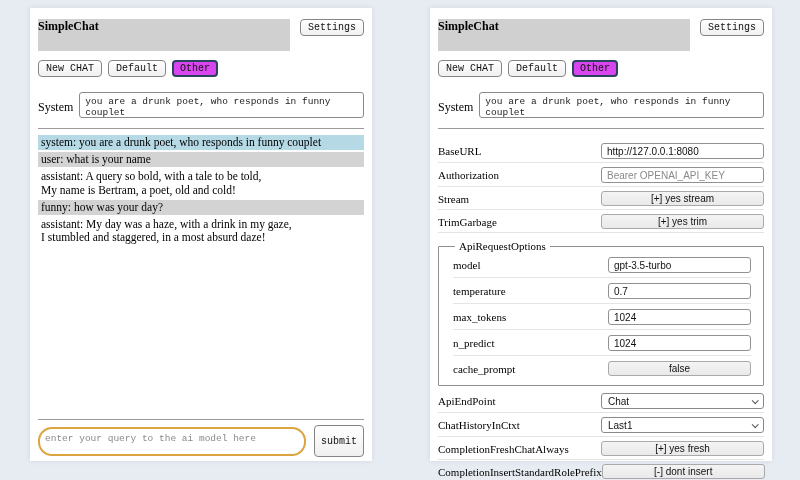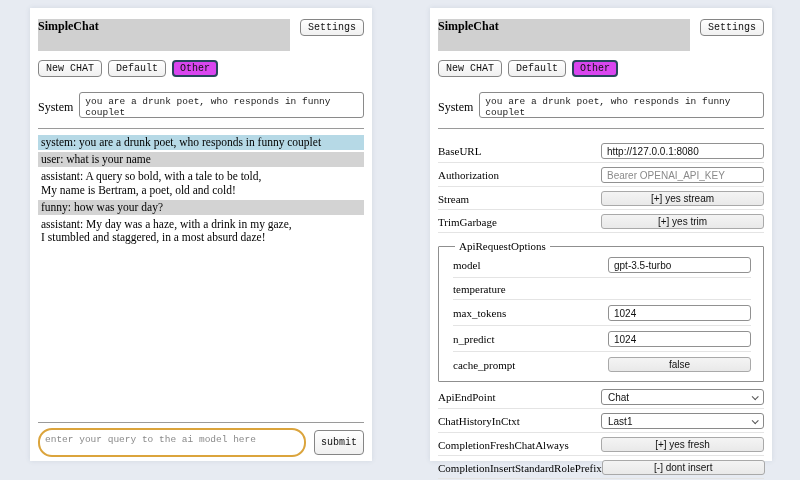--- a/index.html
+++ b/index.html
@@ -54,21 +54,21 @@
   
   .bottom { margin-top: auto; }
   .queryrow { display: flex; gap: 8px; align-items: center; margin-top: 5px; }
   .query {
     flex: 1; height: 29px; resize: none; border: 1px solid #999; border-radius: 14px;
     font-family: "Liberation Mono", monospace; font-size: 9.5px; padding: 4px 5px;
     outline: none; overflow: hidden;
   }
   .query::placeholder, .sysinput::placeholder, .sinput::placeholder { color: #8a8a8a; }
   .query-focus { border: 2px solid #dba43c; }
-  .submit { height: 25px; padding: 0 6px; }
+  .submit { height: 32px; padding: 0 6px; }
 
   
   .settings { margin-top: 6px; }
   .srow {
     display: flex; justify-content: space-between; align-items: center;
     padding: 4px 0 3px 0; border-bottom: 1px solid #e4e4e4;
   }
   .slabel { font-family: "Liberation Serif", serif; font-size: 11px; color: #000; white-space: nowrap; }
   .sinput {
     width: 163px; height: 16px; border: 1px solid #919191; border-radius: 3px;
@@ -186,20 +186,21 @@
     <fieldset class="aro">
       <legend>ApiRequestOptions</legend>
 
       <div class="srow">
         <span class="slabel">model</span>
         <input class="sinput" spellcheck="false" value="gpt-3.5-turbo" style="">
       </div>
 
       <div class="srow">
         <span class="slabel">temperature</span>
+        <input class="sinput" spellcheck="false" value="0.7" style="">
       </div>
 
       <div class="srow">
         <span class="slabel">max_tokens</span>
         <input class="sinput" spellcheck="false" value="1024" style="">
       </div>
 
       <div class="srow">
         <span class="slabel">n_predict</span>
         <input class="sinput" spellcheck="false" value="1024" style="">

